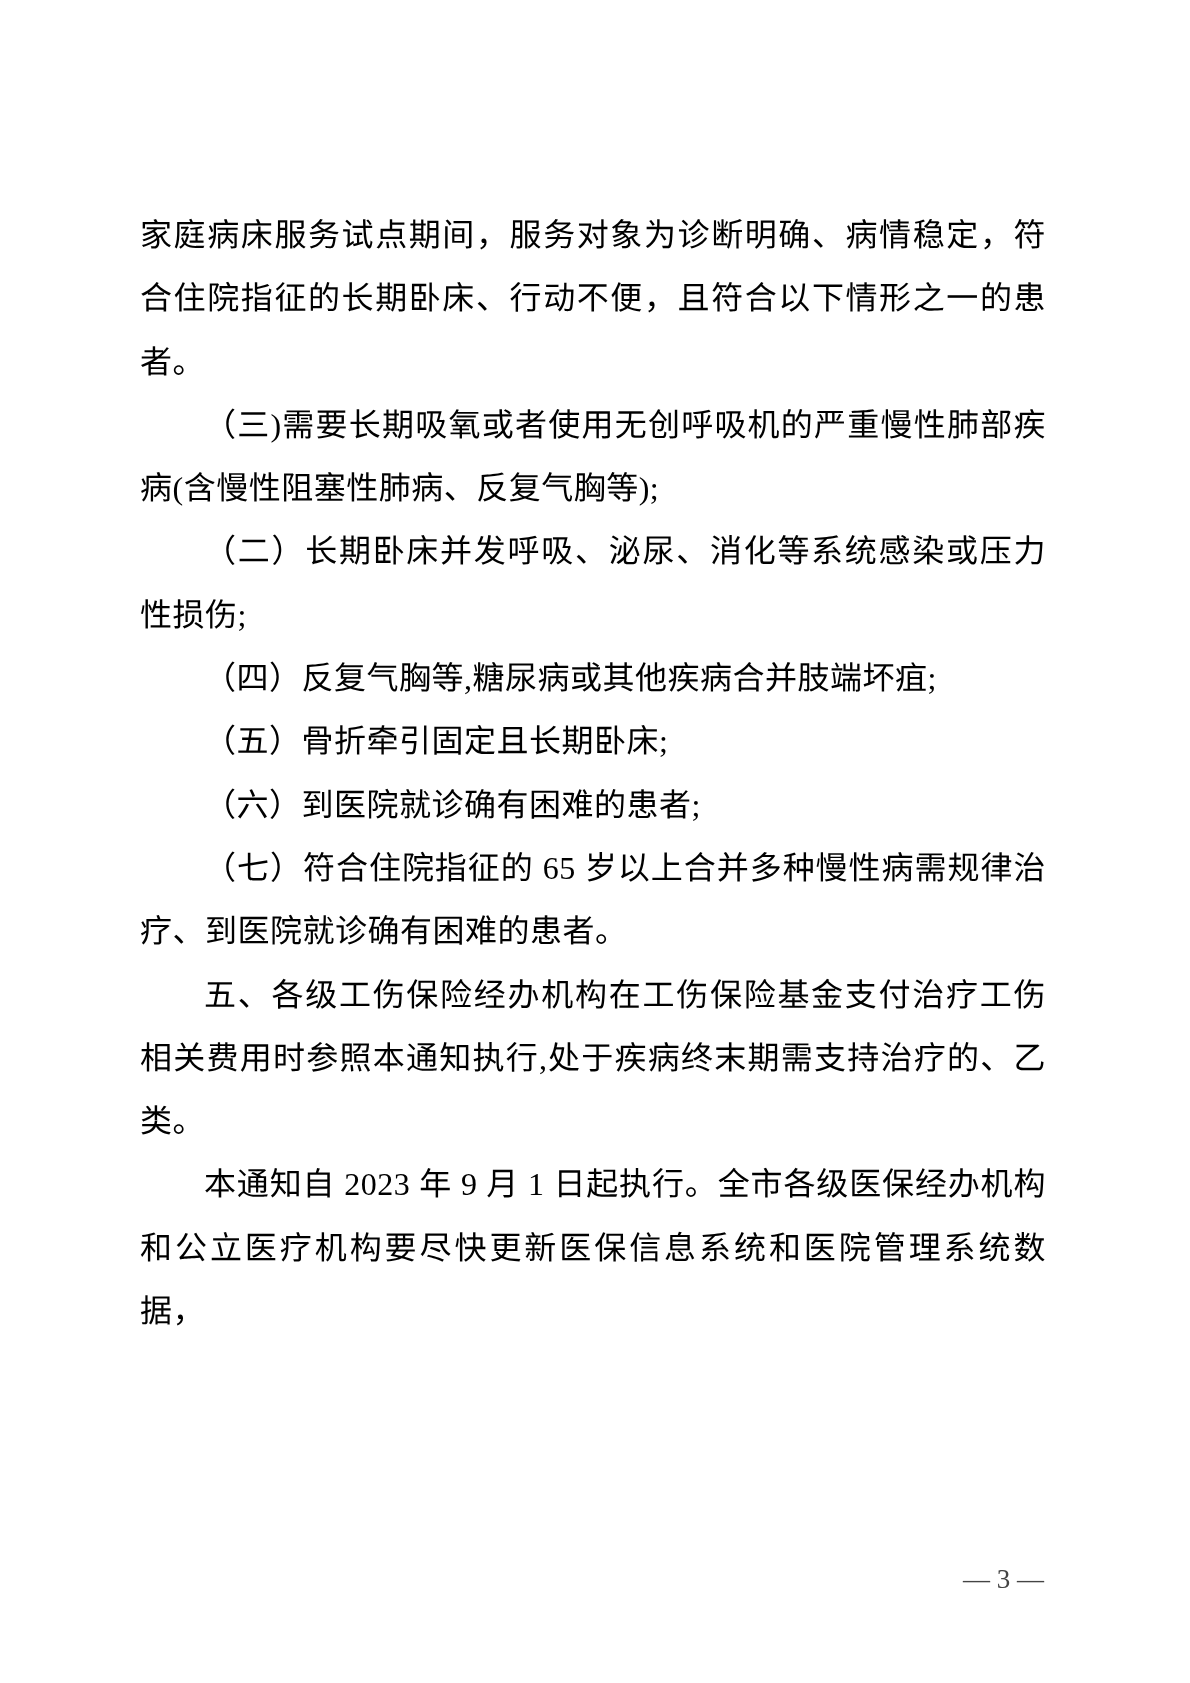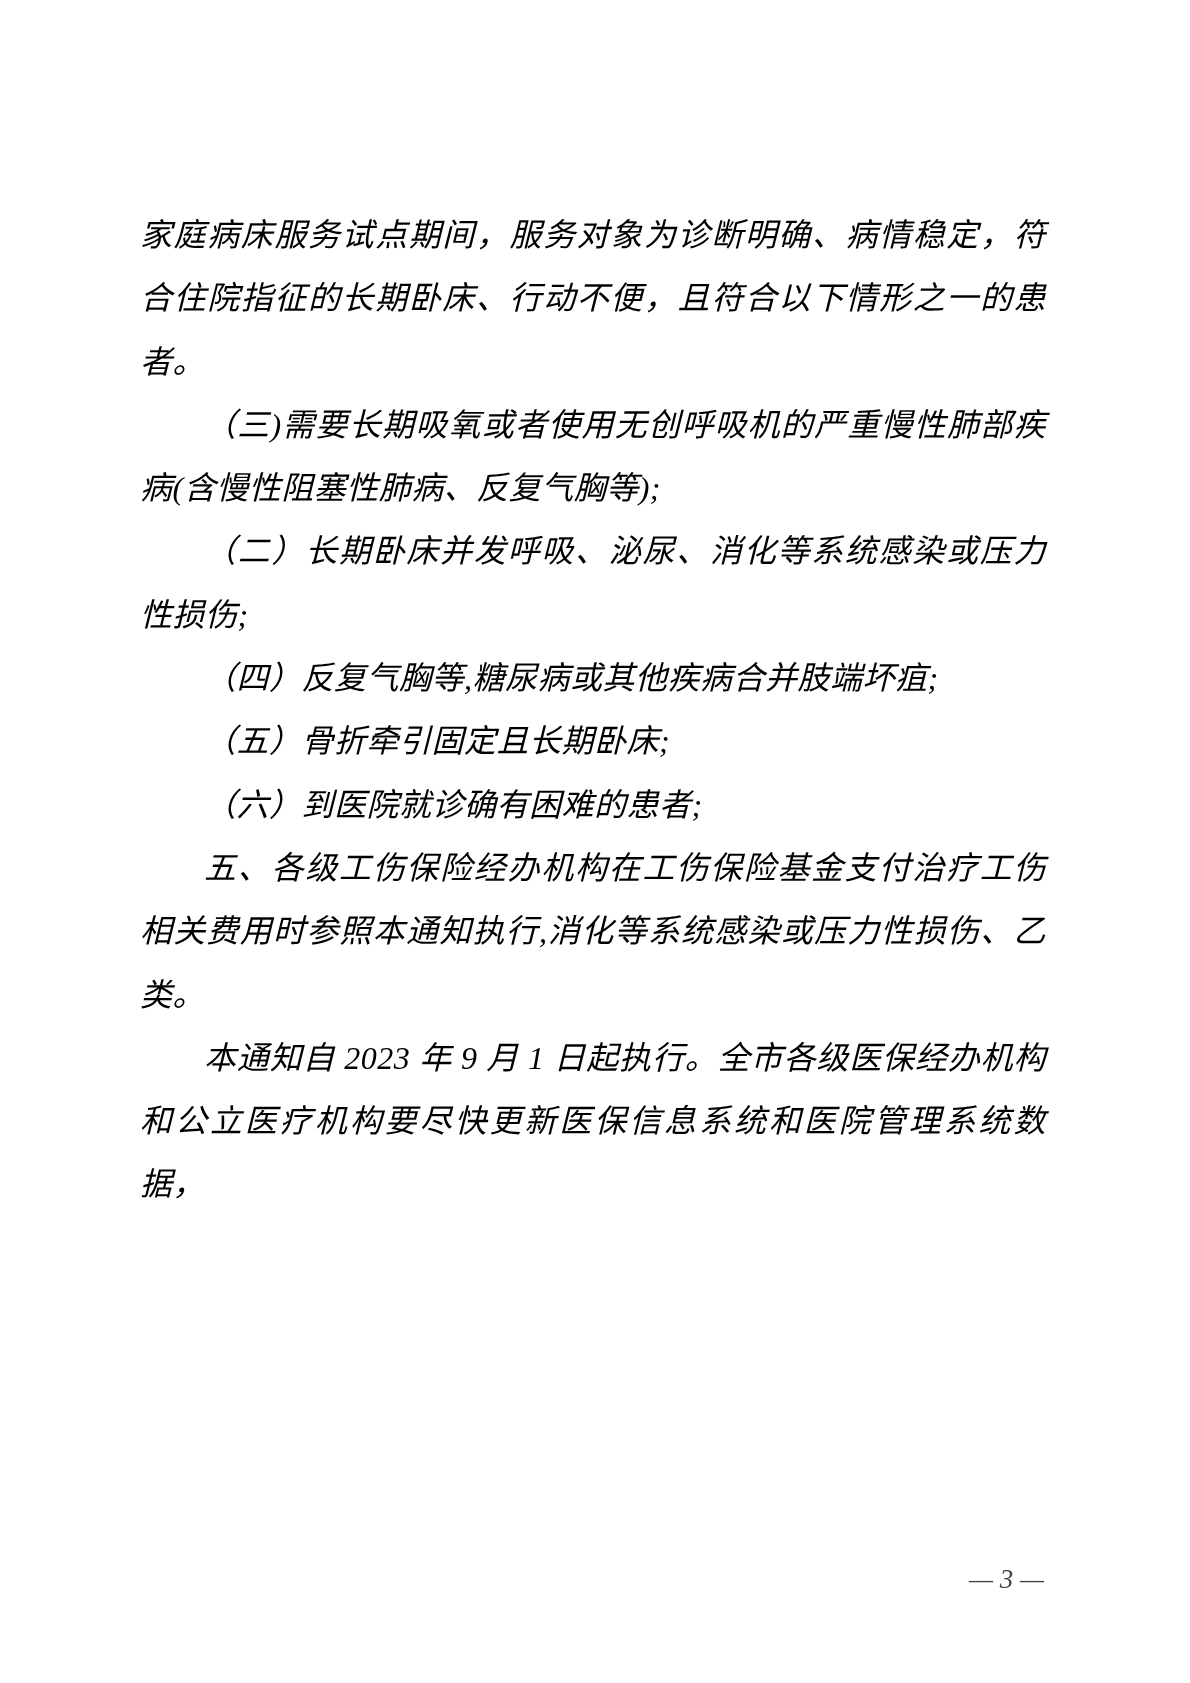--- a/index.html
+++ b/index.html
@@ -12,21 +12,20 @@
     background: #ffffff;
     position: relative;
     overflow: hidden;
     font-family: "Liberation Serif", "DejaVu Serif", serif;
     color: #000000;
   }
   .page {
     position: absolute;
     inset: 0;
     background: #ffffff;
-    font-style: italic;
   }
   .doc-body {
     position: absolute;
     left: 140px;
     top: 204px;
     width: 906px;
   }
   .para {
     margin: 0;
     font-size: 32px;
@@ -54,19 +53,20 @@
 <div class="page">
 
   <div class="doc-body">
 
   <p class="para">家庭病床服务试点期间，服务对象为诊断明确、病情稳定，符合住院指征的长期卧床、行动不便，且符合以下情形之一的患者。</p>
       <p class="para indent">（三)需要长期吸氧或者使用无创呼吸机的严重慢性肺部疾病(含慢性阻塞性肺病、反复气胸等);</p>
       <p class="para indent">（二）长期卧床并发呼吸、泌尿、消化等系统感染或压力性损伤;</p>
       <p class="para indent">（四）反复气胸等,糖尿病或其他疾病合并肢端坏疽;</p>
       <p class="para indent">（五）骨折牵引固定且长期卧床;</p>
       <p class="para indent">（六）到医院就诊确有困难的患者;</p>
-      <p class="para indent">五、各级工伤保险经办机构在工伤保险基金支付治疗工伤相关费用时参照本通知执行,消化等系统感染或压力性损伤、乙类。</p>
+      <p class="para indent">（七）符合住院指征的 65 岁以上合并多种慢性病需规律治疗、到医院就诊确有困难的患者。</p>
+      <p class="para indent">五、各级工伤保险经办机构在工伤保险基金支付治疗工伤相关费用时参照本通知执行,处于疾病终末期需支持治疗的、乙类。</p>
       <p class="para indent">本通知自 2023 年 9 月 1 日起执行。全市各级医保经办机构和公立医疗机构要尽快更新医保信息系统和医院管理系统数据，</p>
     </div>
 
   <div class="page-footer">— 3 —</div>
 
 </div>
 
 </body></html>

